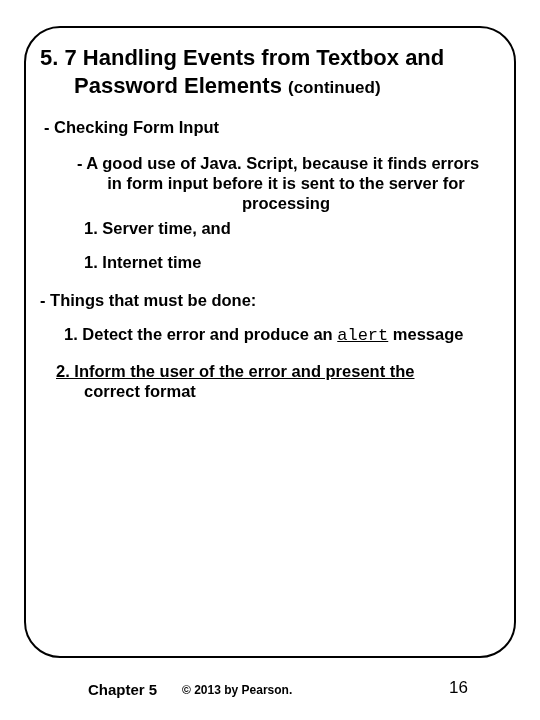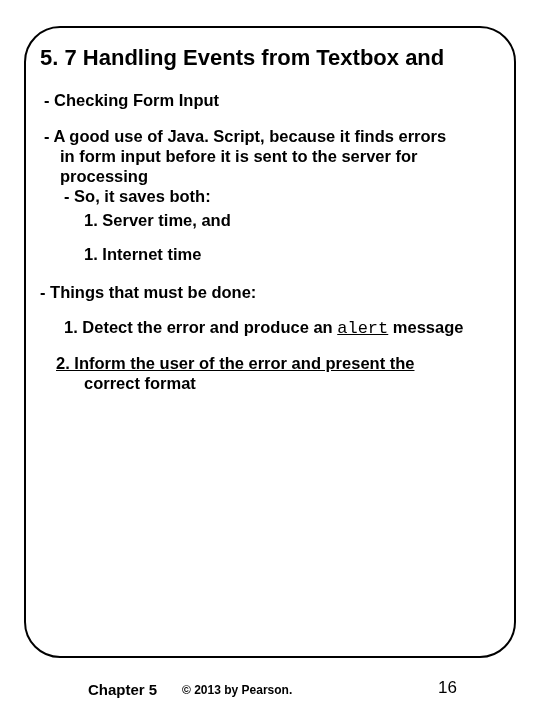--- a/index.html
+++ b/index.html
@@ -45,34 +45,34 @@
   .title-line2 {
     padding-left: 34px;
     display: block;
   }
   .body {
     font-size: 16.5px;
     font-weight: bold;
     line-height: 1.22;
   }
   .p1 { margin: 0 0 16px 4px; }
-  .p2 { margin: 0 0 0 4px; }
+  .p2 { margin: 0 0 0 16px; text-align: center; }
   .p2-indent { padding-left: 16px; display:block; }
   .p2-sub { margin: 0 0 0 24px; }
   .p2-num { margin: 4px 0 0 44px; }
   .p2-num2 { margin: 14px 0 0 44px; }
   .p3 { margin: 18px 0 0 0; }
   .p3-num { margin: 14px 0 0 24px; }
   .p3-num .mono { font-family: "Courier New", Courier, monospace; font-weight: normal; font-size: 17px; text-decoration: underline;}
   .p3-num2 { margin: 14px 0 0 16px; text-decoration: underline; }
   .p3-num2-cont { margin: 0 0 0 44px; }
   .footer {
     position: absolute;
     left: 0;
-    right: 11px;
+    right: 0;
     bottom: 22px;
     height: 24px;
   }
   .chapter {
     position: absolute;
     left: 88px;
     bottom: 0;
     font-size: 15px;
     font-weight: bold;
   }
@@ -92,33 +92,36 @@
 </style>
 </head>
 <body>
 
 <div class="slide">
   <div class="frame">
 
     <div class="title">
       <span class="num">5. 7</span>
       <span>Handling Events from Textbox and</span>
+      <span class="title-line2">
+        <span>Password Elements</span>
+        <span class="cont">(continued)</span>
+      </span>
     </div>
 
     <div class="body">
       <div class="p1">- Checking Form Input</div>
 
       <div class="p2">- A good use of Java. Script, because it finds errors</div>
       <div class="p2">
           <span class="p2-indent">in form input before it is sent to the server for</span>
         </div>
       <div class="p2">
           <span class="p2-indent">processing</span>
         </div>
-      <div class="p2-sub">- So, it saves both:</div>
       <div class="p2-num">1. Server time, and</div>
       <div class="p2-num2">1. Internet time</div>
 
       <div class="p3">- Things that must be done:</div>
 
       <div class="p3-num">
         <span>1. Detect the error and produce an </span><span class="mono">alert</span><span> message</span>
       </div>
 
       <div class="p3-num2">2. Inform the user of the error and present the</div>

